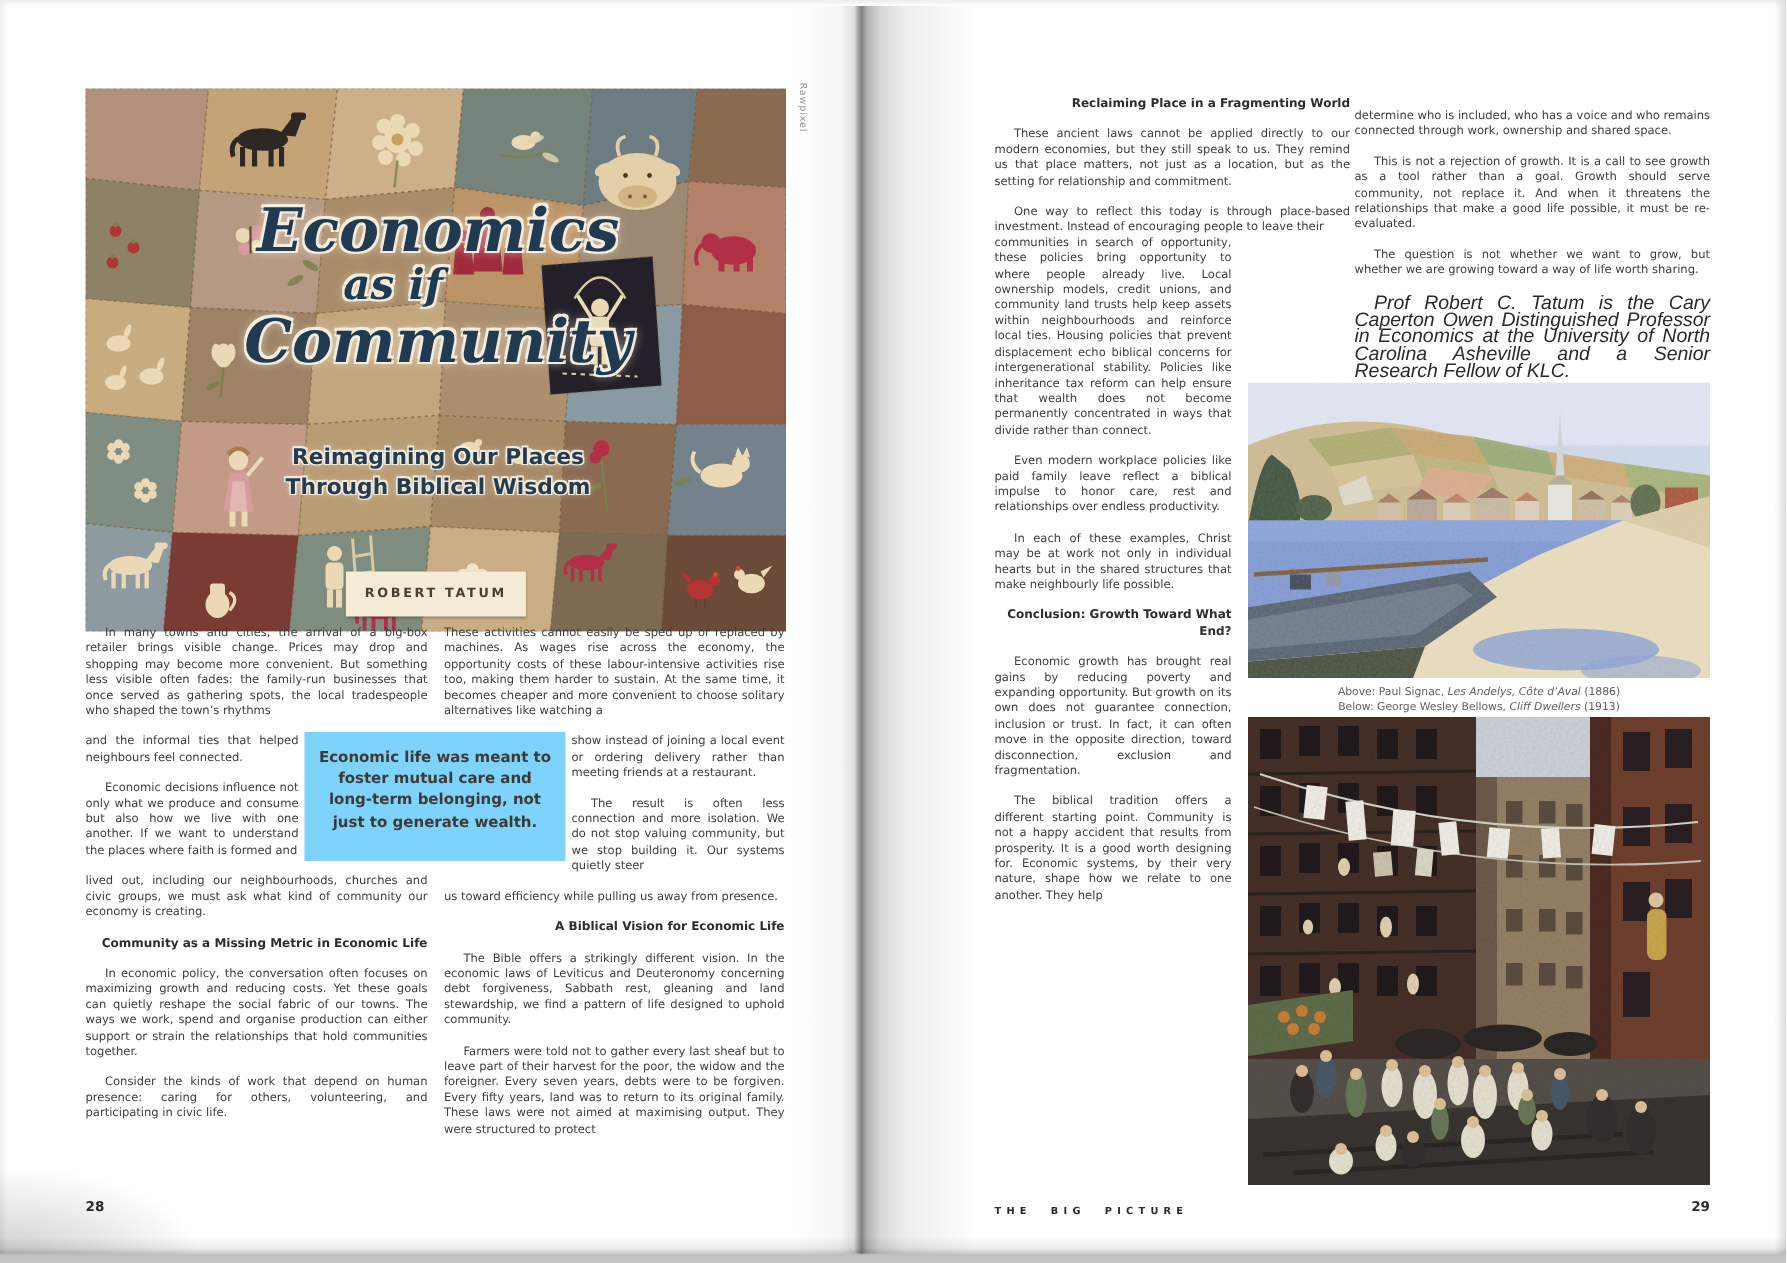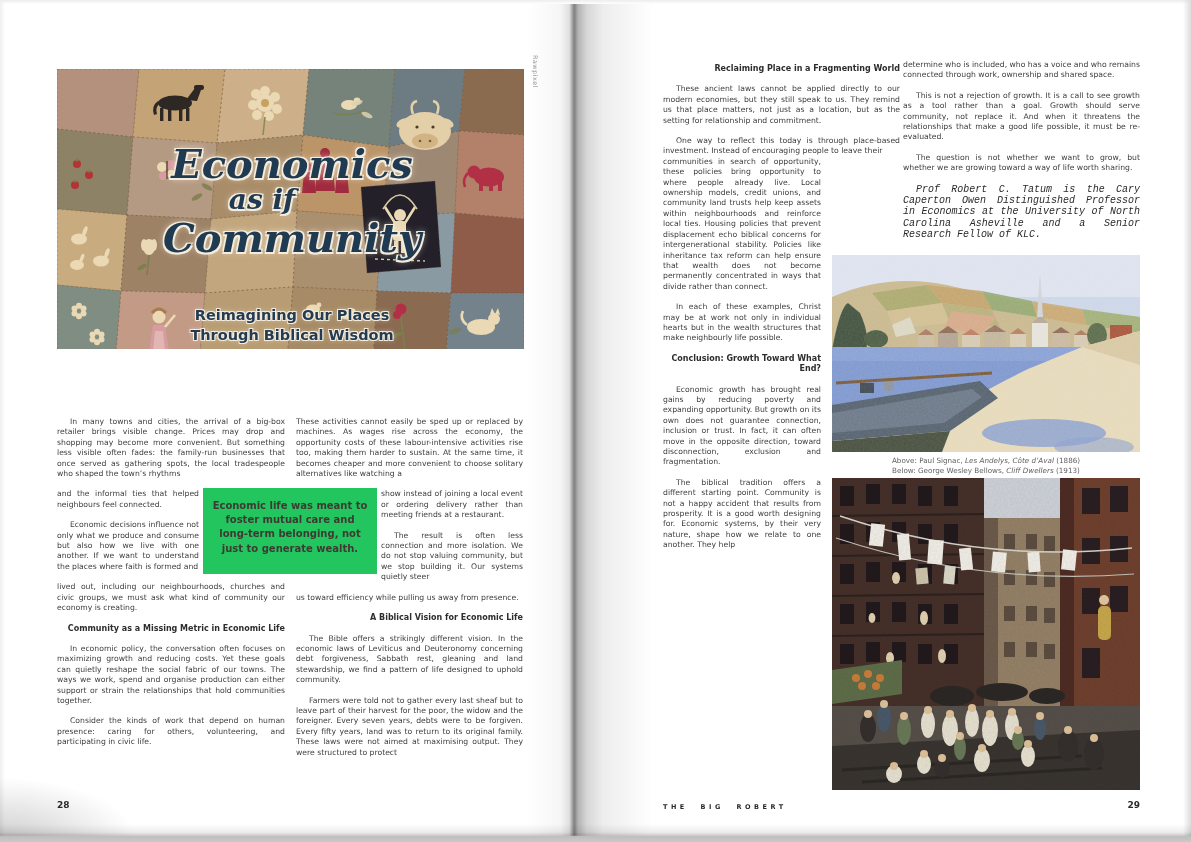--- a/index.html
+++ b/index.html
@@ -12,21 +12,21 @@
   .edge-right{right:0;top:0;width:8px;height:842px;background:linear-gradient(270deg,#dcdcdc,rgba(255,255,255,0));}
   .edge-left{left:0;top:0;width:5px;height:842px;background:linear-gradient(90deg,#efefef,rgba(255,255,255,0));}
   .edge-bottom{left:0;bottom:0;width:1191px;height:18px;
      background:linear-gradient(180deg,rgba(0,0,0,0) 0%,rgba(0,0,0,.07) 45%,rgba(0,0,0,.18) 62%,#bfbfbf 70%,#c9c9c9 100%);}
   .corner-curl{left:0;bottom:0;width:150px;height:70px;
      background:radial-gradient(ellipse at 0% 100%,rgba(0,0,0,.20),rgba(0,0,0,0) 65%);}
   .gutter{left:528px;top:0;width:125px;height:842px;
      background:linear-gradient(90deg,rgba(0,0,0,0) 0%,rgba(0,0,0,.04) 26%,rgba(0,0,0,.12) 33%,rgba(0,0,0,.50) 37%,rgba(0,0,0,.30) 40%,rgba(0,0,0,.16) 47%,rgba(0,0,0,.07) 60%,rgba(0,0,0,0) 100%);}
 
   
-  .cover{left:57px;top:69px;width:467px;height:280px;overflow:hidden;}
+  .cover{left:57px;top:59px;width:467px;height:362px;overflow:hidden;}
   .cover svg{display:block;}
   .cover-title{position:absolute;left:28px;top:74px;width:414px;text-align:center;
      font-family:"DejaVu Serif",serif;font-style:italic;font-weight:bold;color:#203a52;
      text-shadow:-1.5px -1.5px 0 #f4ecdd,1.5px -1.5px 0 #f4ecdd,-1.5px 1.5px 0 #f4ecdd,1.5px 1.5px 0 #f4ecdd,0 0 7px rgba(250,244,228,.9);}
   .t-l1{font-size:40px;line-height:42px;}
   .t-l2{font-size:28px;line-height:30px;margin-left:-60px;}
   .t-l3{font-size:40px;line-height:45px;}
   .t-l4{font-size:40px;line-height:45px;margin-left:30px;}
   .cover-subtitle{position:absolute;left:28px;top:236px;width:414px;text-align:center;
      font-weight:bold;font-size:14.5px;line-height:20px;color:#233c52;
@@ -34,30 +34,30 @@
   .author-tag{position:absolute;left:50%;top:322px;transform:translateX(-50%);
      background:#f4ecd6;color:#474032;font-weight:bold;font-size:8.5px;letter-spacing:1.8px;
      padding:10px 13px;box-shadow:0 1px 2px rgba(0,0,0,.3);white-space:nowrap;}
   .credit{left:531px;top:55px;writing-mode:vertical-rl;font-size:6.5px;color:#9a9a9a;letter-spacing:.5px;}
 
   
   .col{font-size:7.7px;line-height:10.4px;text-align:justify;}
   .lcol1{left:57px;top:417px;width:228px;}
   .lcol2{left:296px;top:417px;width:227px;}
   .rcol1{left:663px;top:60px;width:237px;}
-  .rcol2{left:903px;top:60px;width:237px;}
+  .rcol2{left:903px;top:72px;width:237px;}
   .p{margin:0 0 10px 0;}
   .ind{text-indent:13px;}
   .narrow-l{width:142px;}
   .narrow-r{width:142px;margin-left:auto;}
   .narrow-rp{width:158px;}
   .h{font-weight:bold;font-size:8px;color:#2d2d2d;margin:4px 0 10px 0;text-align:right;}
-  .bio{font-family:Liberation Mono, monospace;font-style:italic;font-size:10px;line-height:11.4px;color:#2a2a2a;}
-
-  .pullquote{left:203px;top:488px;width:174px;height:86px;background:#22c55e;
+  .bio{font-family:Liberation Sans, sans-serif;font-style:italic;font-size:13px;line-height:11.4px;color:#2a2a2a;}
+
+  .pullquote{left:203px;top:488px;width:174px;height:86px;background:#7dd3fc;
      color:#3e3a33;font-weight:bold;font-size:10px;line-height:14.2px;text-align:center;
      padding:11px 8px;box-sizing:border-box;}
 
   
   .painting{overflow:hidden;}
   .signac{left:832px;top:255px;width:308px;height:197px;}
   .bellows{left:832px;top:478px;width:308px;height:312px;}
   .caption{left:832px;top:456px;width:308px;text-align:center;font-size:7.2px;line-height:9.6px;color:#5f5f5f;}
 
   
@@ -323,21 +323,22 @@
 
   <div class="abs pullquote">Economic life was meant to foster mutual care and long-term belonging, not just to generate wealth.</div>
   <div class="abs pageno pageno-left">28</div>
 
   <div class="abs col rcol1">
     <div class="h">Reclaiming Place in a Fragmenting World</div>
     <p class="p ind">These ancient laws cannot be applied directly to our modern economies, but they still speak to us. They remind us that place matters, not just as a location, but as the setting for relationship and commitment.</p>
     <p class="p ind" style="margin-bottom:0;">One way to reflect this today is through place-based investment. Instead of encouraging people to leave their</p>
     <div class="narrow-rp">
       <p class="p">communities in search of opportunity, these policies bring opportunity to where people already live. Local ownership models, credit unions, and community land trusts help keep assets within neighbourhoods and reinforce local ties. Housing policies that prevent displacement echo biblical concerns for intergenerational stability. Policies like inheritance tax reform can help ensure that wealth does not become permanently concentrated in ways that divide rather than connect.</p>
-      <p class="p ind">In each of these examples, Christ may be at work not only in individual hearts but in the wealth structures that make neighbourly life possible.</p>
+      <p class="p ind">Even modern workplace policies like paid family leave reflect a biblical impulse to honor care, rest and relationships over endless productivity.</p>
+      <p class="p ind">In each of these examples, Christ may be at work not only in individual hearts but in the shared structures that make neighbourly life possible.</p>
       <div class="h">Conclusion: Growth Toward What End?</div>
       <p class="p ind">Economic growth has brought real gains by reducing poverty and expanding opportunity. But growth on its own does not guarantee connection, inclusion or trust. In fact, it can often move in the opposite direction, toward disconnection, exclusion and fragmentation.</p>
       <p class="p ind">The biblical tradition offers a different starting point. Community is not a happy accident that results from prosperity. It is a good worth designing for. Economic systems, by their very nature, shape how we relate to one another. They help</p>
     </div>
   </div>
 
   <div class="abs col rcol2">
     <p class="p">determine who is included, who has a voice and who remains connected through work, ownership and shared space.</p>
     <p class="p ind">This is not a rejection of growth. It is a call to see growth as a tool rather than a goal. Growth should serve community, not replace it. And when it threatens the relationships that make a good life possible, it must be re-evaluated.</p>
     <p class="p ind">The question is not whether we want to grow, but whether we are growing toward a way of life worth sharing.</p>
@@ -571,21 +572,21 @@
         </g>
       </g>
       <g>
         <rect x="266" y="128" width="13" height="34" rx="5" fill="#c9a84c"></rect>
         <circle cx="272" cy="122" r="5" fill="#e2c9a2"></circle>
       </g>
       <rect width="308" height="312" filter="url(#grain2)" opacity=".16"></rect>
     </svg>
   </div>
 
-  <div class="abs footer-center">THE BIG ROBERT</div>
+  <div class="abs footer-center">THE BIG PICTURE</div>
   <div class="abs pageno pageno-right">29</div>
 
   <div class="abs gutter"></div>
   <div class="abs edge-top"></div>
   <div class="abs edge-left"></div>
   <div class="abs edge-right"></div>
   <div class="abs corner-curl"></div>
   <div class="abs edge-bottom"></div>
 
 </div>

